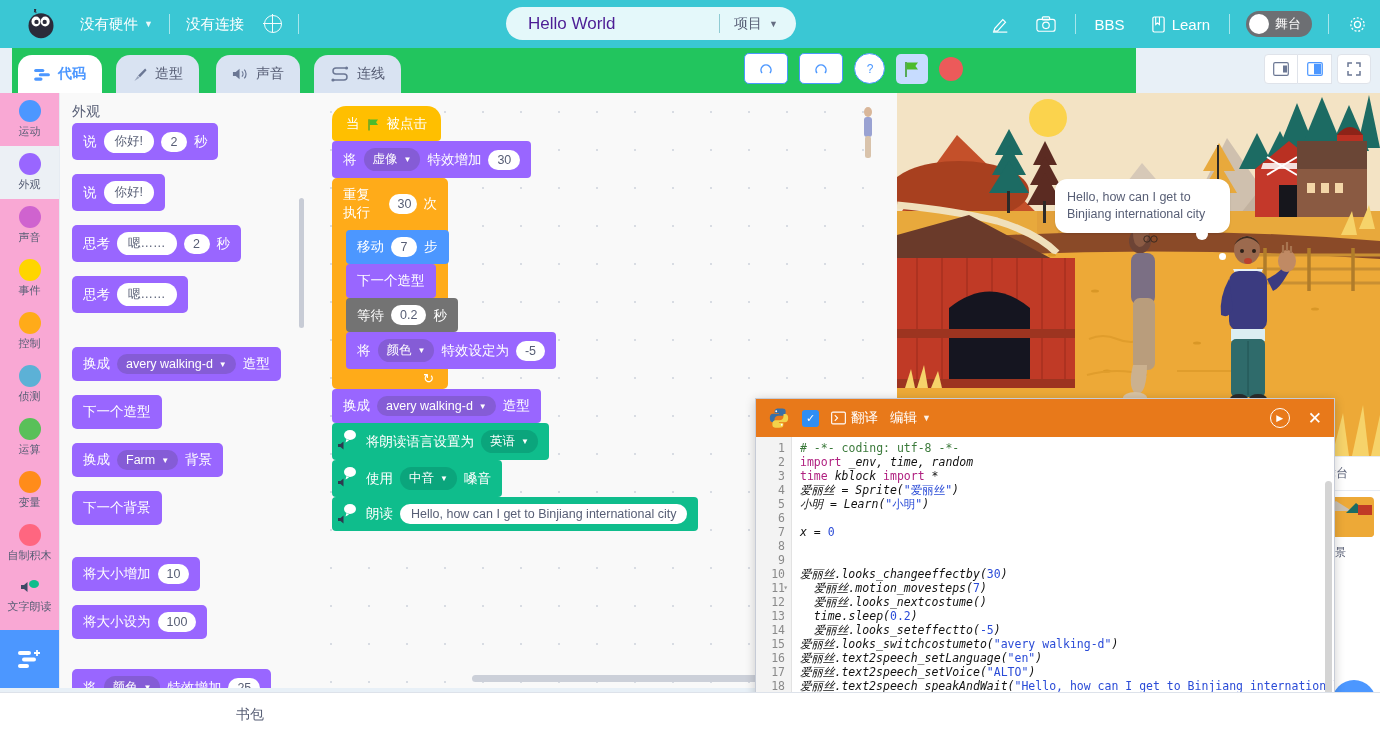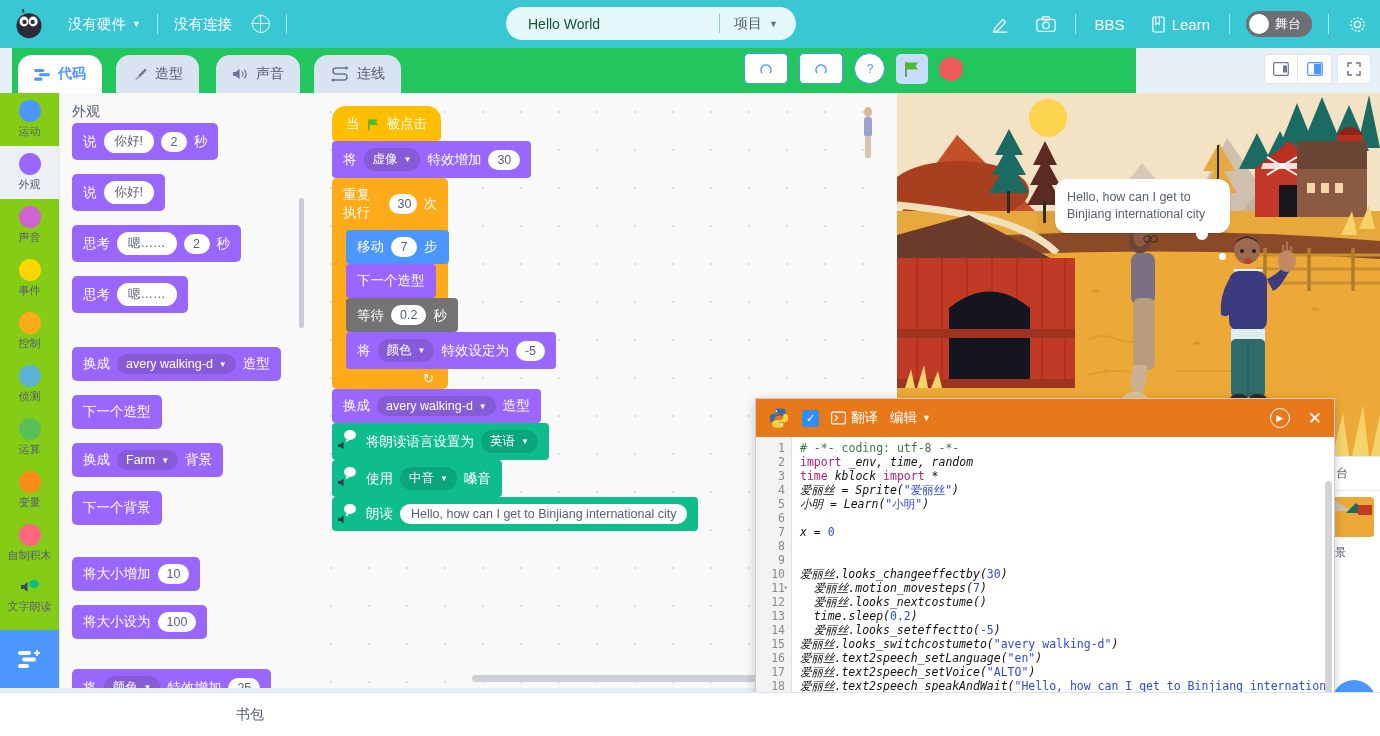--- a/index.html
+++ b/index.html
@@ -11,20 +11,21 @@
   }
 
   
   #app { position: relative; width: 1380px; height: 736px; }
 
   .menubar {
     position: absolute; top: 0; left: 0; width: 1380px; height: 48px;
     background: #3ac7d4;
     display: flex; align-items: center;
     color: #fff;
+    padding-left: 12px;
   }
   .logo-wrap { width: 58px; display: flex; align-items: center; justify-content: center; }
   .owl { width: 34px; height: 30px; position: relative; }
   .menu-item {
     display: flex; align-items: center; gap: 6px;
     font-size: 14.5px; color: #fff; padding: 0 10px; height: 48px;
     cursor: pointer; white-space: nowrap;
   }
   .menu-sep { width: 1px; height: 20px; background: rgba(255,255,255,.55); margin: 0 6px; }
   .caret { font-size: 9px; opacity: .9; }
@@ -35,21 +36,21 @@
   .globe-ic::before { content:""; position:absolute; left:-1.6px; top:7px; width:18px; height:1.4px; background:#fff; }
   .globe-ic::after { content:""; position:absolute; left:7px; top:-1.6px; width:1.4px; height:18px; background:#fff; }
 
   .title-pill {
     position: absolute; left: 506px; top: 7px;
     width: 290px; height: 33px; border-radius: 17px;
     background: #e4f8fa;
     display: flex; align-items: center;
   }
   .title-text {
-    flex: 1; padding-left: 22px; font-size: 14px; color: #14532d;
+    flex: 1; padding-left: 22px; font-size: 17px; color: #4c1d95;
   }
   .title-div { width: 1px; height: 19px; background: #8fcbd3; }
   .title-proj { padding: 0 18px 0 14px; font-size: 14px; color: #575e75; display:flex; align-items:center; gap:7px; }
 
   .right-tools { position: absolute; right: 0; top: 0; height: 48px; display: flex; align-items: center; }
   .rt { display: flex; align-items: center; gap: 6px; color: #fff; font-size: 15px; padding: 0 13px; height: 48px; cursor: pointer; }
   .stage-toggle {
     background: #6d6f73; border-radius: 14px; height: 26px; padding: 0 11px 0 3px;
     display: flex; align-items: center; gap: 6px; color: #fff; font-size: 13px;
   }
@@ -85,21 +86,21 @@
 
   .viewtools { position: absolute; top: 54px; right: 9px; display: flex; align-items: center; }
   .vt { width: 34px; height: 30px; background: #fff; border: 1px solid #dfe3ea; display:flex;align-items:center;justify-content:center; cursor:pointer;}
   .vt:first-child { border-radius: 4px 0 0 4px; }
   .vt.nb { border-left: none; }
   .vt.last { border-radius: 0 4px 4px 0; margin-left: 5px; border-radius:4px;}
 
   
   .rail {
     position: absolute; top: 93px; left: 0; width: 60px; height: 595px;
-    background: #84cc16; border-right: 1px solid #e6ebf2;
+    background: #f9a8d4; border-right: 1px solid #e6ebf2;
     overflow: hidden;
   }
   .cat { height: 53px; display: flex; flex-direction: column; align-items: center; justify-content: center; gap: 2px; cursor: pointer; }
   .cat.sel { background: #ecf0f5; }
   .cat .bub { width: 22px; height: 22px; border-radius: 50%; }
   .cat .lbl { font-size: 11px; color: #575e75; }
   .addext {
     position: absolute; bottom: 0; left: 0; width: 60px; height: 58px;
     background: #4c97ff; display: flex; align-items: center; justify-content: center; cursor: pointer;
   }

